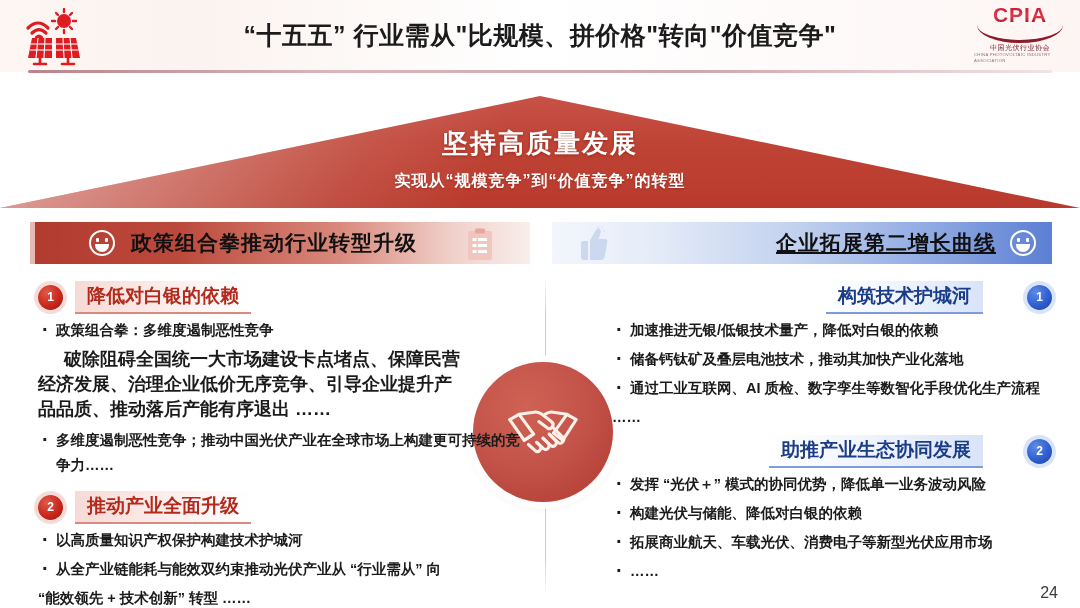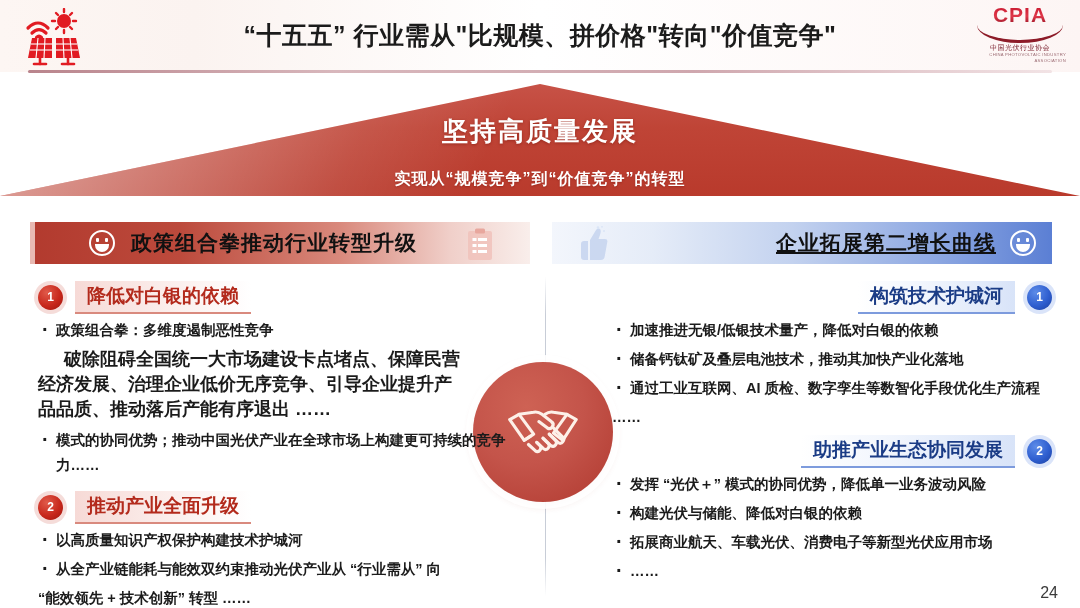--- a/index.html
+++ b/index.html
@@ -36,39 +36,39 @@
     position: absolute; left: 120px; top: 0;
     width: 840px; height: 70px;
     display: flex; align-items: center; justify-content: center;
     font-size: 25px; font-weight: bold; color: #1b1b1b;
     letter-spacing: 0.5px;
     white-space: nowrap;
   }
   #logo-cpia {
     position: absolute; right: 14px; top: 4px;
     width: 92px; height: 62px;
-    display: flex; flex-direction: column; align-items: center; justify-content: flex-start; text-align: right;
+    display: flex; flex-direction: column; align-items: center; justify-content: flex-start;
   }
   .cpia-word {
     font-size: 21px; font-weight: bold; letter-spacing: 1px;
     background: linear-gradient(180deg,#c2122a 0%, #e0384a 55%, #8e0f20 100%);
     -webkit-background-clip: text; background-clip: text; color: transparent;
     line-height: 22px;
   }
   .cpia-arc {
     width: 86px; height: 18px; margin-top: -1px;
     border-bottom: 3px solid #8d1b28;
     border-radius: 0 0 50% 50%/0 0 100% 100%;
   }
   .cpia-cn { font-size: 7px; color: #7d2230; letter-spacing: 0.5px; margin-top: 1px; line-height: 8px; }
   .cpia-en { font-size: 4.2px; color: #9b6a72; letter-spacing: 0.3px; line-height: 6px; }
 
   
   #roof {
-    position: absolute; left: 0; top: 84px;
+    position: absolute; left: 0; top: 96px;
     width: 956px; height: 112px;
   }
   #roof-shape {
     position: absolute; left: 0; top: 0;
     width: 1080px; height: 112px;
     background: linear-gradient(180deg,#c75247 0%, #bf4436 40%, #b93a2c 100%);
     clip-path: polygon(50% 0%, 100% 100%, 0% 100%);
   }
   #roof-gloss {
     position: absolute; left: 0; top: 0;
@@ -80,21 +80,21 @@
     position: absolute; left: 0; top: 30px;
     width: 1080px;
     display: flex; flex-direction: column; align-items: center;
   }
   #roof-title {
     font-size: 26px; font-weight: bold; color: #ffffff;
     letter-spacing: 2px;
     text-shadow: 0 1px 3px rgba(120,20,10,0.55);
   }
   #roof-sub {
-    margin-top: 20px;
+    margin-top: 10px;
     font-size: 16px; font-weight: bold; color: #ffffff;
     letter-spacing: 1px;
     text-shadow: 0 1px 2px rgba(120,20,10,0.45);
   }
 
   
   #bar-left {
     position: absolute; left: 30px; top: 222px;
     width: 500px; height: 42px;
     background: linear-gradient(90deg,#b23a2e 0%, #bc4a3c 30%, #d9897c 62%, #f0cfc9 84%, #f9eeeb 100%);
@@ -164,21 +164,21 @@
 
   
   #col-left { position: absolute; left: 38px; top: 282px; width: 490px; }
   #col-right { position: absolute; left: 612px; top: 282px; width: 440px; }
 
   .sec-head {
     display: flex; align-items: center;
     height: 30px; margin-bottom: 6px;
     position: relative;
   }
-  .sec-head.right { justify-content: flex-end; }
+  .sec-head.right { justify-content: flex-end; gap: 32px; }
 
   .badge {
     width: 25px; height: 25px; border-radius: 50%;
     display: flex; align-items: center; justify-content: center;
     font-size: 12px; color: #ffffff; font-weight: bold;
     flex: none;
   }
   .badge.red {
     background: radial-gradient(circle at 35% 30%, #e05a4a 0%, #c8281c 55%, #9d140c 100%);
     box-shadow: 0 0 0 4px rgba(222,140,130,0.30);
@@ -369,21 +369,21 @@
 
     <div class="sec-head">
       <div class="badge red">1</div>
       <div class="sec-title red">降低对白银的依赖</div>
     </div>
     <ul class="bullets">
       <li>政策组合拳：多维度遏制恶性竞争</li>
     </ul>
     <p class="para">破除阻碍全国统一大市场建设卡点堵点、保障民营经济发展、治理企业低价无序竞争、引导企业提升产品品质、推动落后产能有序退出 ……</p>
     <ul class="bullets">
-      <li>模式的协同优势；推动中国光伏产业在全球市场上构建更可持续的竞争力……</li>
+      <li>多维度遏制恶性竞争；推动中国光伏产业在全球市场上构建更可持续的竞争力……</li>
     </ul>
 
     <div class="sec-head" style="margin-top:14px;">
       <div class="badge red">2</div>
       <div class="sec-title red">推动产业全面升级</div>
     </div>
     <ul class="bullets">
       <li>以高质量知识产权保护构建技术护城河</li>
       <li>从全产业链能耗与能效双约束推动光伏产业从 “行业需从” 向</li>
       <li class="nobullet indent2">“能效领先 + 技术创新” 转型        ……</li>

